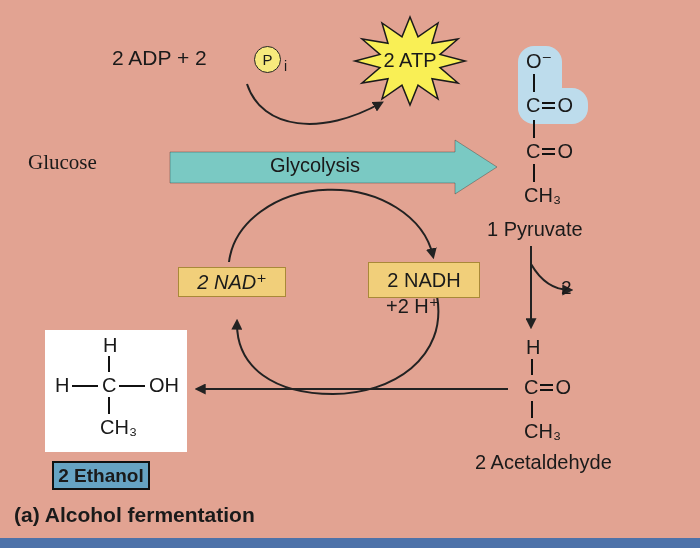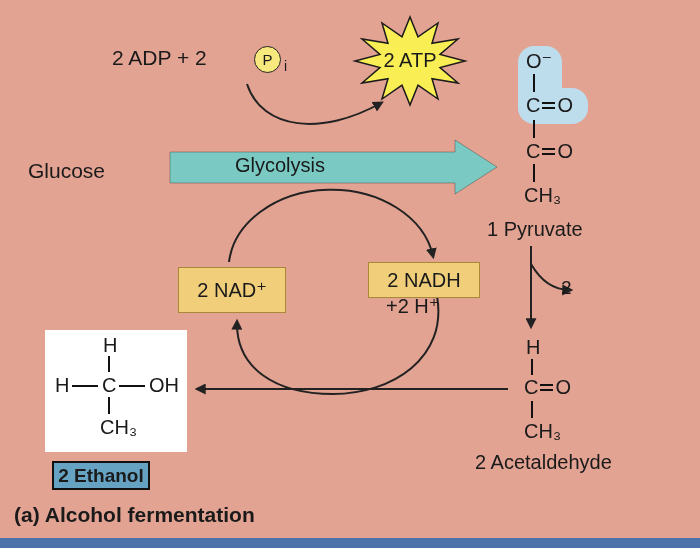--- a/index.html
+++ b/index.html
@@ -83,22 +83,22 @@
 
 <div class="layer">
 
   <span class="txt txt-lg" style="left:112px; top:46px;">2 ADP + 2</span>
   <div class="pi-circle" style="left:254px; top:46px;">
     <span>P</span>
   </div>
   <span class="txt" style="left:284px; top:58px; font-size:14px;">i</span>
   <div class="txt" style="left:372px; top:49px; width:76px; text-align:center;">2 ATP</div>
 
-  <span class="txt txt-lg" style="left:28px; top:159px;">Glucose</span>
-  <div class="txt" style="left:235px; top:154px; width:160px; ">Glycolysis</div>
+  <span class="txt txt-lg" style="left:28px; top:150px;font-family:Liberation Serif, serif;">Glucose</span>
+  <div class="txt" style="left:235px; top:154px; width:160px; text-align:center;">Glycolysis</div>
 
   <div class="structure" style="left:510px; top:50px; width:100px; height:170px;">
     <div class="blob" style="left:8px; top:-4px; width:44px; height:76px;"></div>
     <div class="blob" style="left:8px; top:38px; width:70px; height:36px;"></div>
     <span class="atom" style="left:16px; top:0;">O⁻</span>
     <div class="vbond" style="left:23px; top:24px; height:18px;"></div>
     <div class="corow" style="left:16px; top:44px;">
       <span>C</span>
       <span class="dbond"></span>
       <span>O</span>
@@ -109,21 +109,21 @@
       <span class="dbond"></span>
       <span>O</span>
     </div>
     <div class="vbond" style="left:23px; top:114px; height:18px;"></div>
     <span class="atom" style="left:14px; top:134px;">CH₃</span>
   </div>
   <span class="txt" style="left:487px; top:218px;">1 Pyruvate</span>
 
   <span class="txt" style="left:561px; top:277px; font-size:19px;">2</span>
 
-  <div class="nadbox" style="left:178px; top:267px; width:108px; height:46px;">
+  <div class="nadbox" style="left:178px; top:267px; width:108px; height:30px;font-style:italic;">
     <span>2 NAD⁺</span>
   </div>
   <div class="nadbox" style="left:368px; top:262px; width:112px; height:36px;">
     <span>2 NADH</span>
   </div>
   <span class="txt" style="left:386px; top:294px;">+2 H⁺</span>
 
   <div class="structure" style="left:512px; top:336px; width:100px; height:112px;">
     <span class="atom" style="left:14px; top:0;">H</span>
     <div class="vbond" style="left:19px; top:23px; height:16px;"></div>

